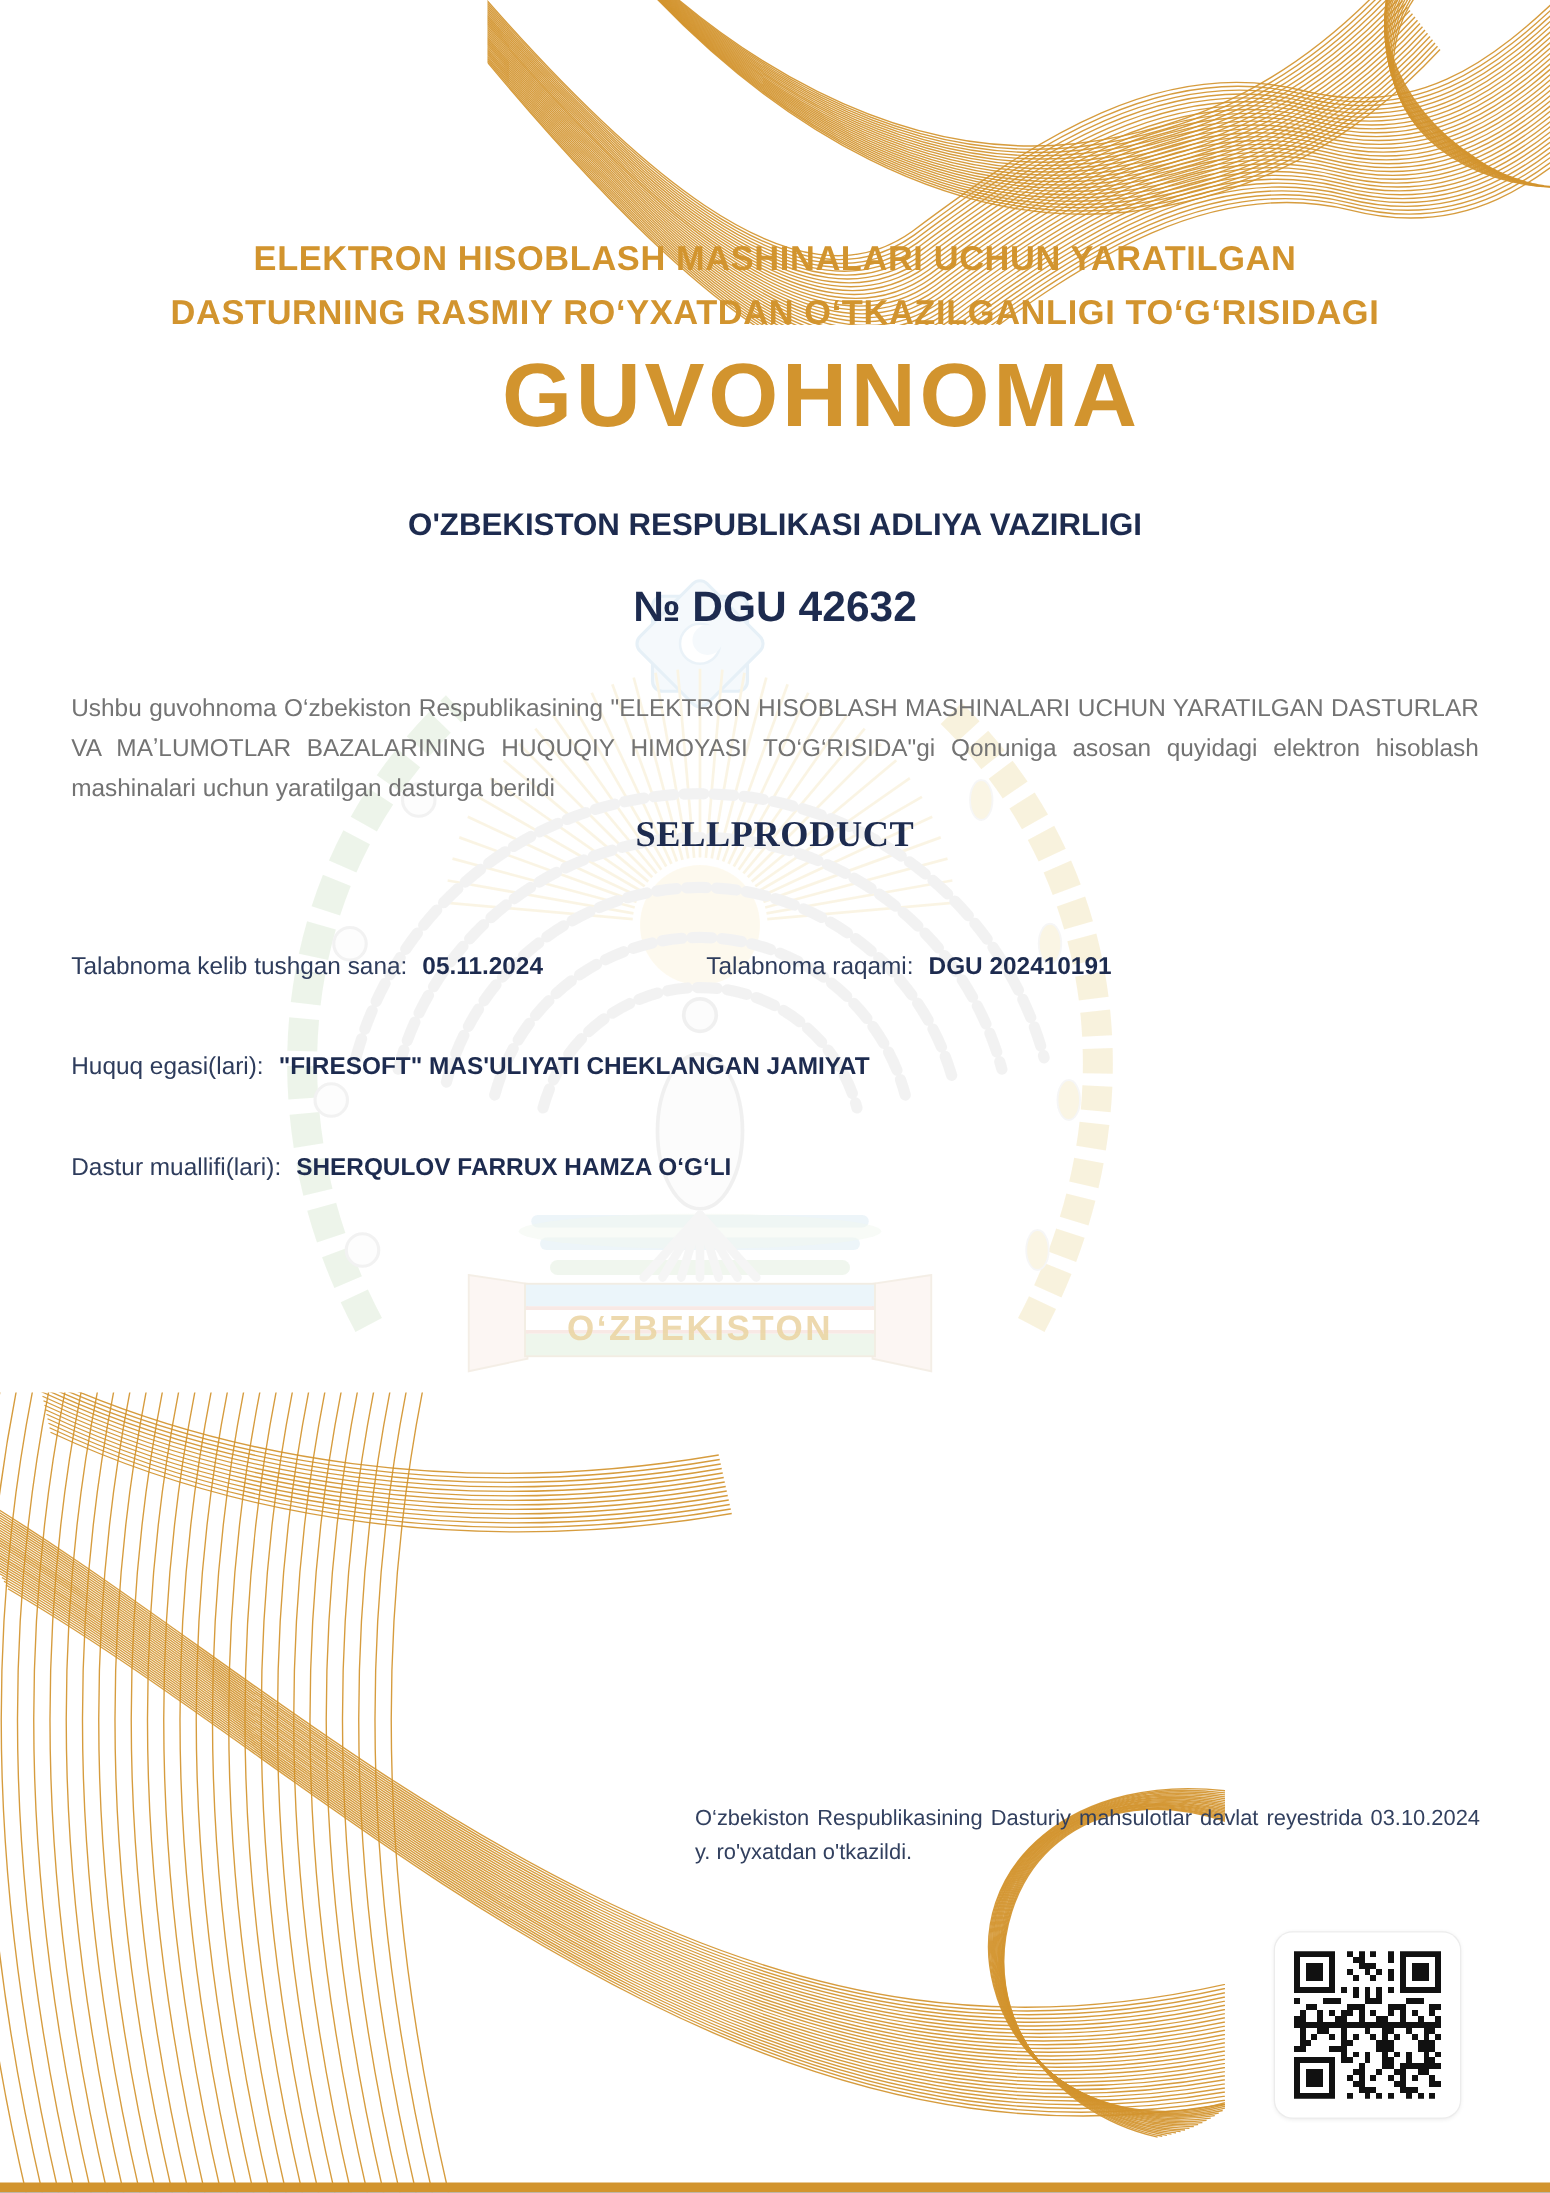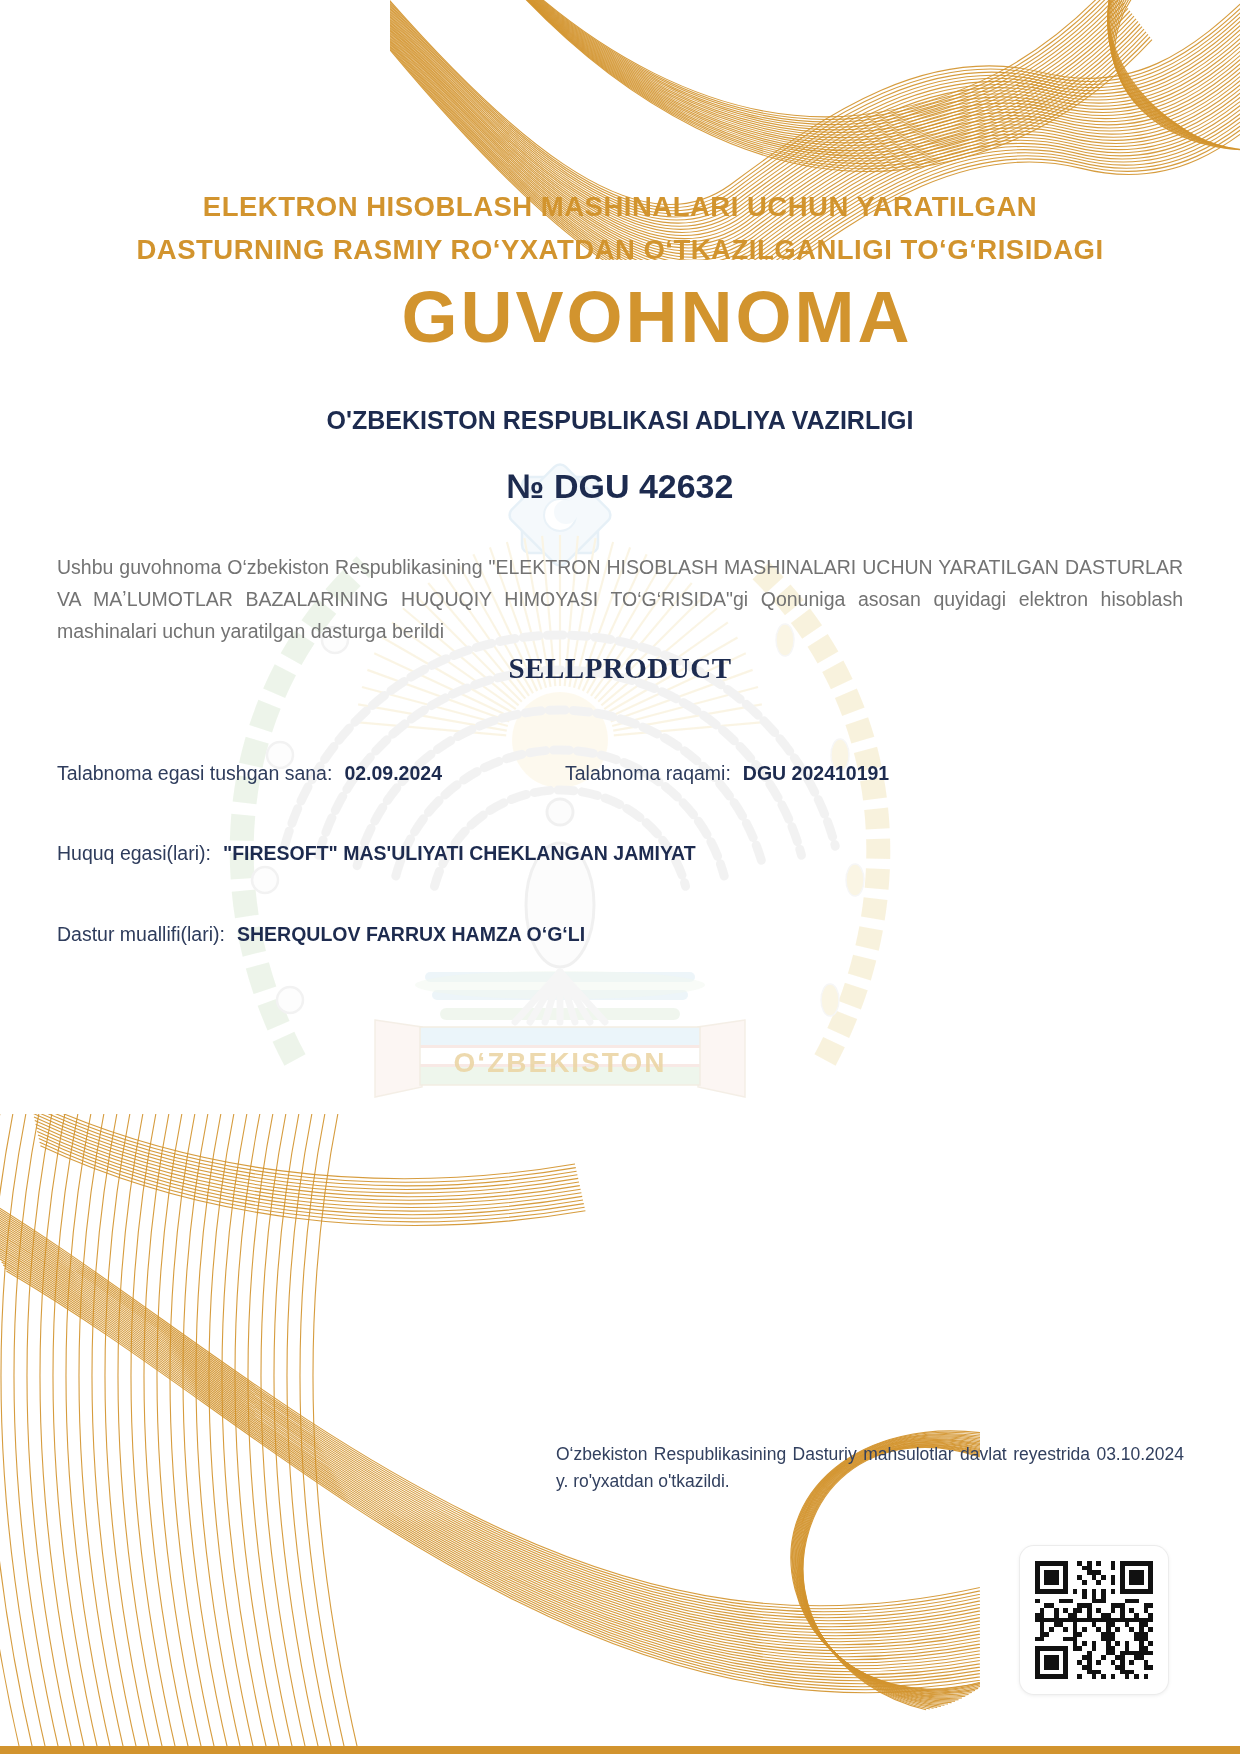--- a/index.html
+++ b/index.html
@@ -333,21 +333,21 @@
   <div id="main-title" class="txt">GUVOHNOMA</div>
   <div id="ministry" class="txt">O'ZBEKISTON RESPUBLIKASI ADLIYA VAZIRLIGI</div>
   <div id="cert-number" class="txt">№ DGU 42632</div>
 
   <p id="intro">Ushbu guvohnoma O‘zbekiston Respublikasining "ELEKTRON HISOBLASH MASHINALARI UCHUN YARATILGAN DASTURLAR VA MAʼLUMOTLAR BAZALARINING HUQUQIY HIMOYASI TO‘G‘RISIDA"gi Qonuniga asosan quyidagi elektron hisoblash mashinalari uchun yaratilgan dasturga berildi</p>
 
   <div id="program-name" class="txt">SELLPRODUCT</div>
 
   <div id="row-1" class="field-row">
     <span class="pair">
-      <span>Talabnoma egasi tushgan sana:</span><span class="val">02.09.2024</span>
+      <span>Talabnoma kelib tushgan sana:</span><span class="val">05.11.2024</span>
     </span>
     <span class="pair pair-abs">
       <span>Talabnoma raqami:</span><span class="val">DGU 202410191</span>
     </span>
   </div>
   <div id="row-2" class="field-row">
     <span class="pair">
       <span>Huquq egasi(lari):</span><span class="val">"FIRESOFT" MAS'ULIYATI CHEKLANGAN JAMIYAT</span>
     </span>
   </div>

